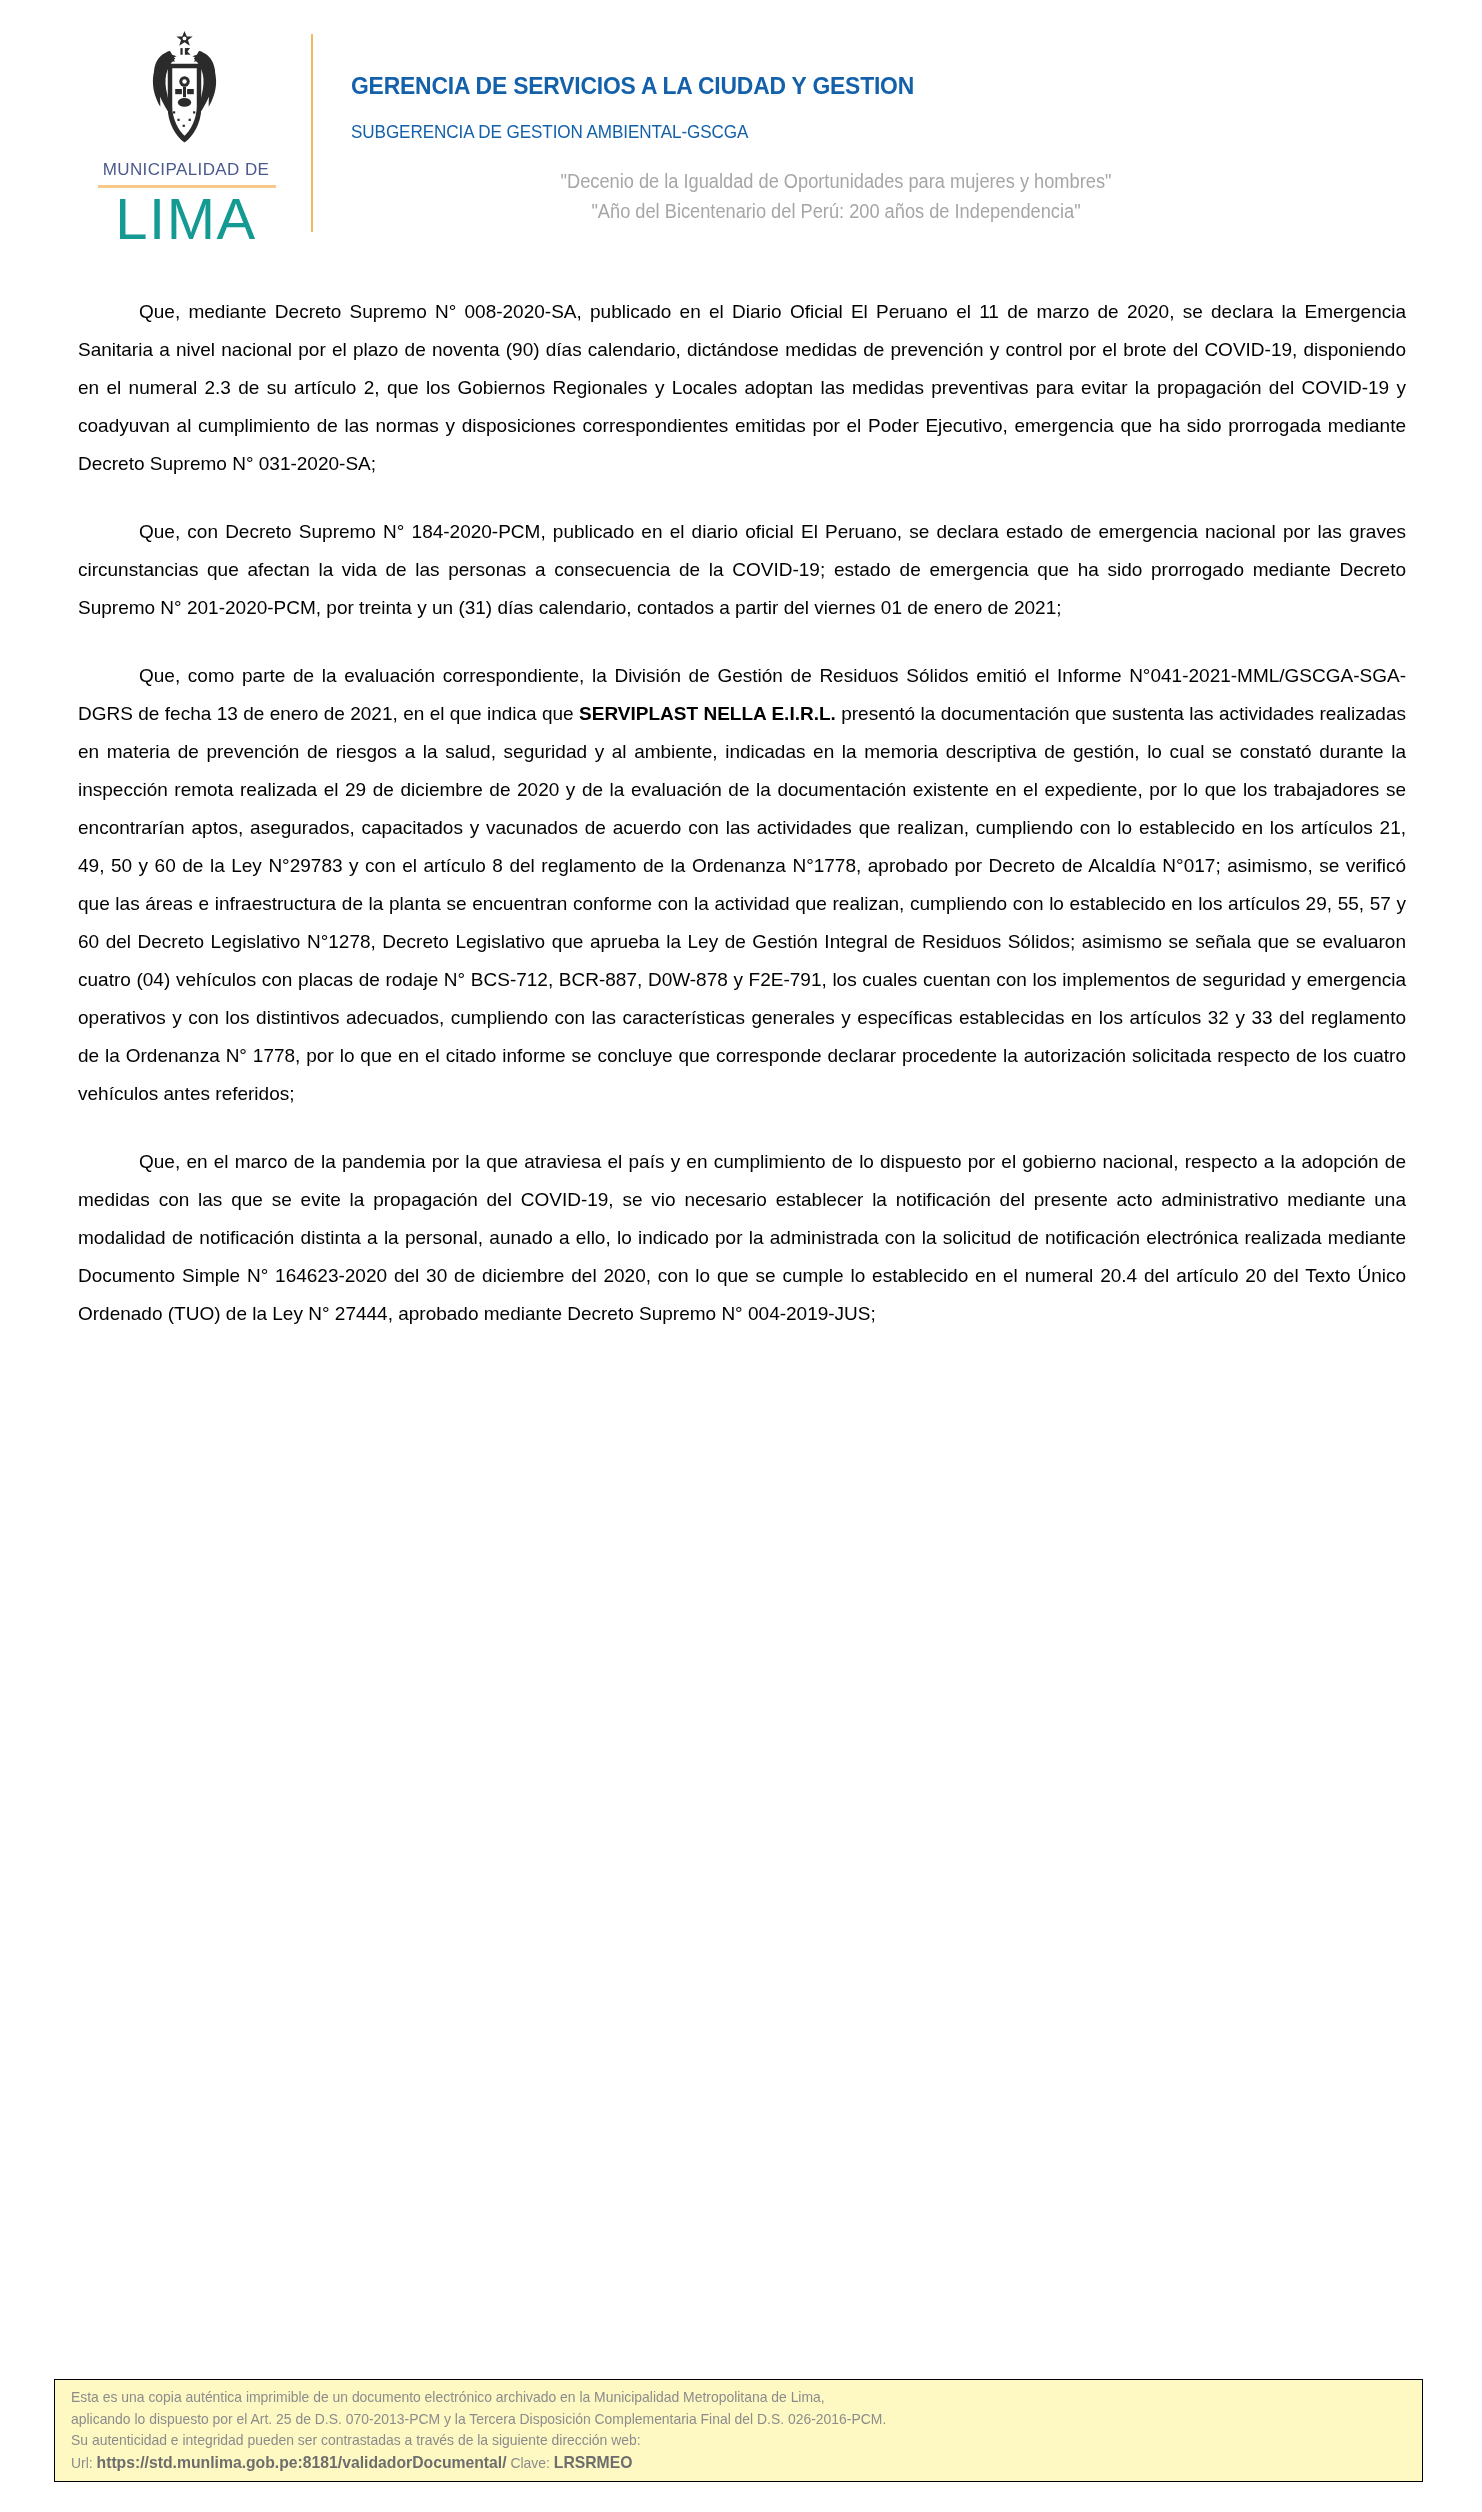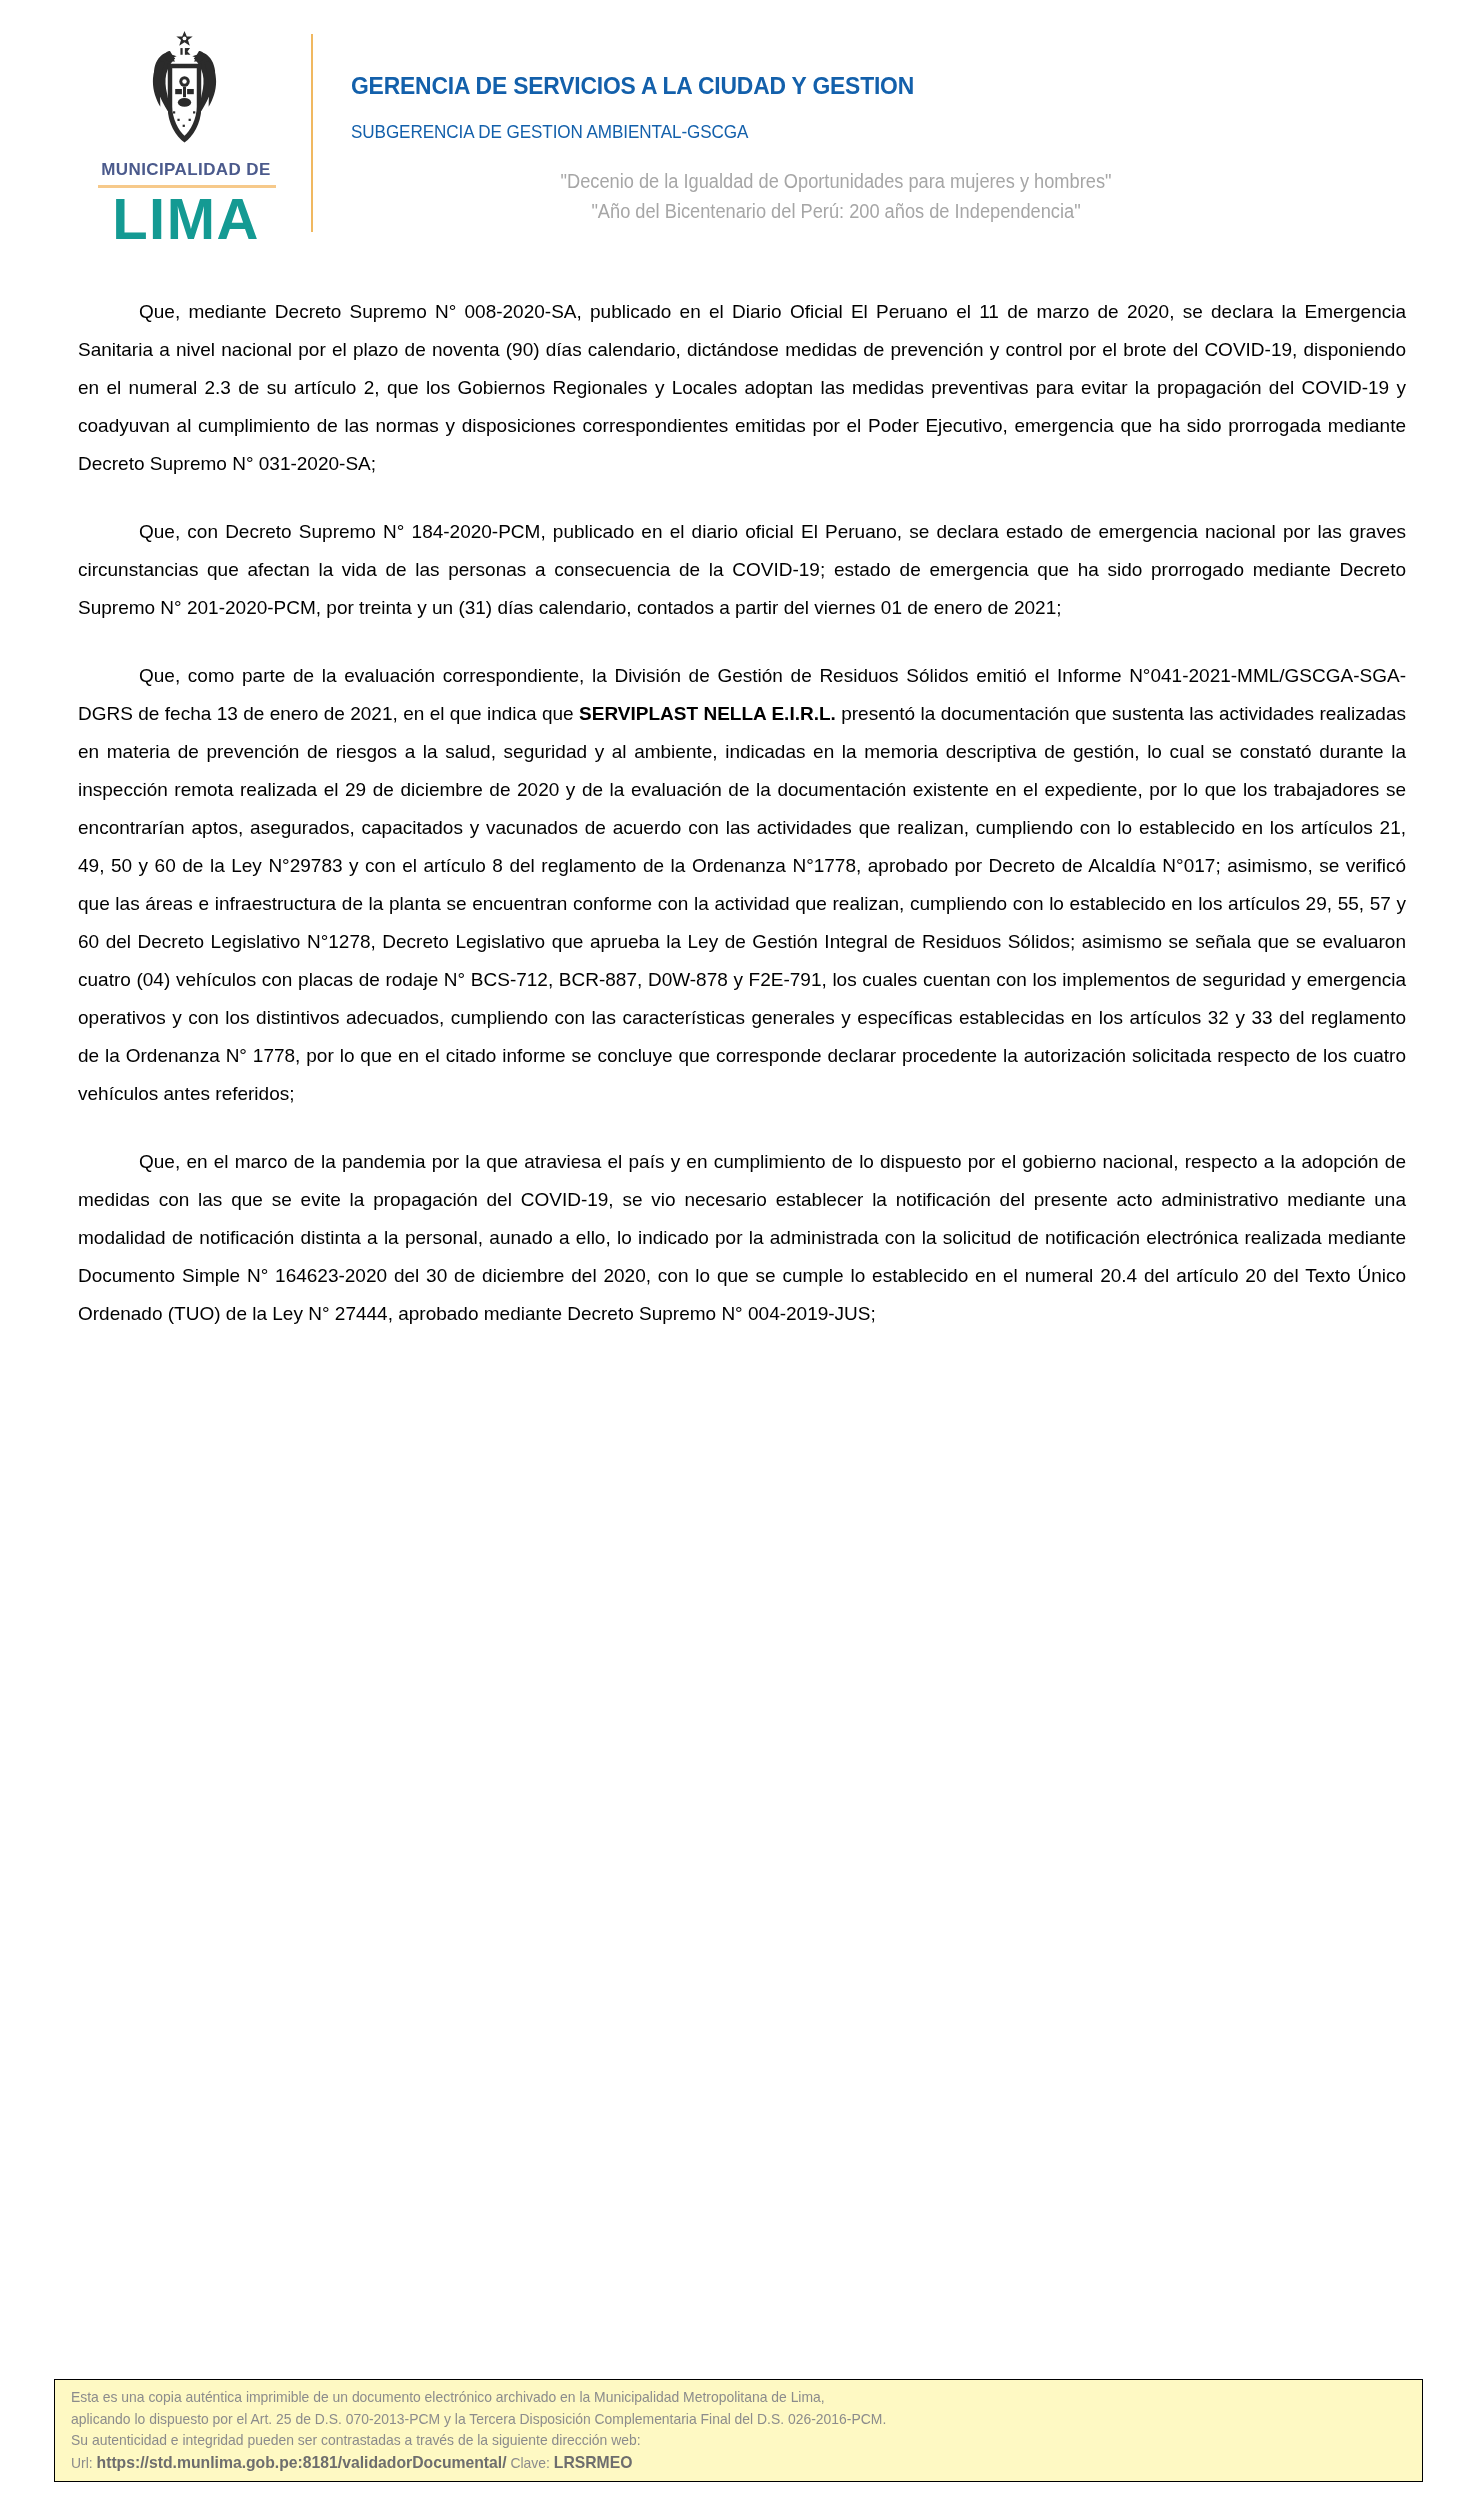--- a/index.html
+++ b/index.html
@@ -41,42 +41,42 @@
   }
   .crest svg { display: block; width: 93px; height: 119px; }
 
   .muni-word {
     position: absolute;
     left: 3px;
     top: 138px;
     width: 224px;
     text-align: center;
     font-family: "Liberation Sans", sans-serif;
-    font-weight: bold;
+    font-weight: normal;
     font-size: 17px;
     letter-spacing: 0.4px;
     color: #4b5a8c;
     white-space: nowrap;
   }
   .muni-rule {
     position: absolute;
     left: 27px;
     top: 163px;
     width: 178px;
     height: 2.2px;
     background: #f6c98a;
   }
   .lima-word {
     position: absolute;
     left: 3px;
     top: 166px;
     width: 224px;
     text-align: center;
     font-family: "Liberation Sans", sans-serif;
-    font-weight: bold;
+    font-weight: normal;
     font-size: 58px;
     line-height: 61px;
     letter-spacing: 1.5px;
     color: #149a93;
     white-space: nowrap;
   }
 
   .vdivider {
     position: absolute;
     left: 311px;

